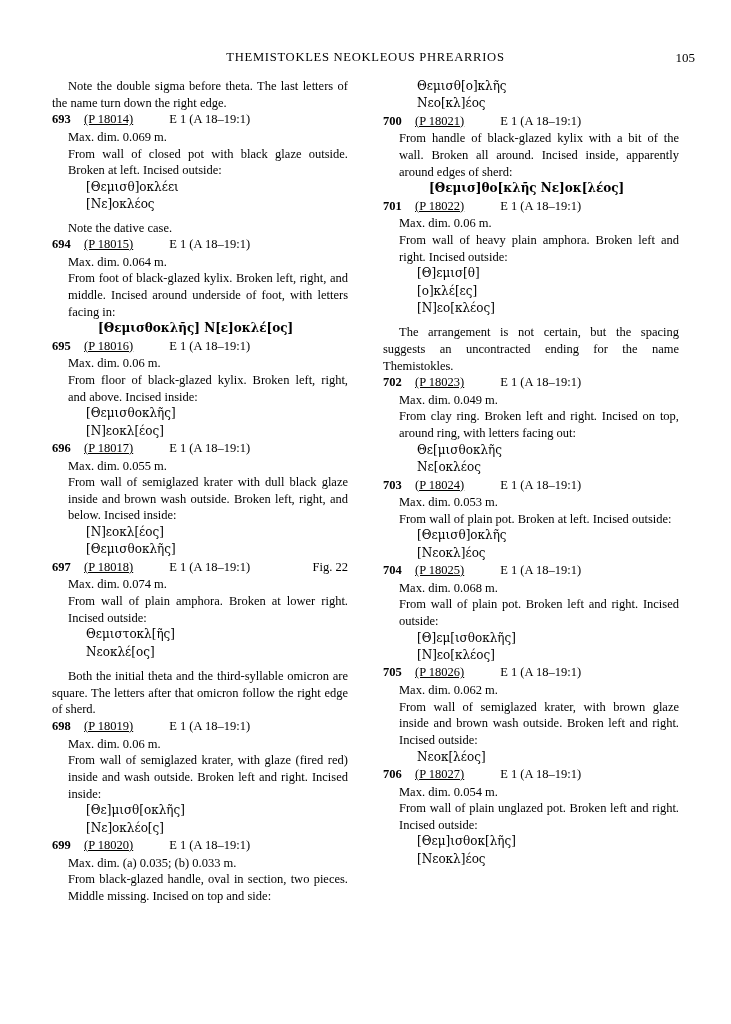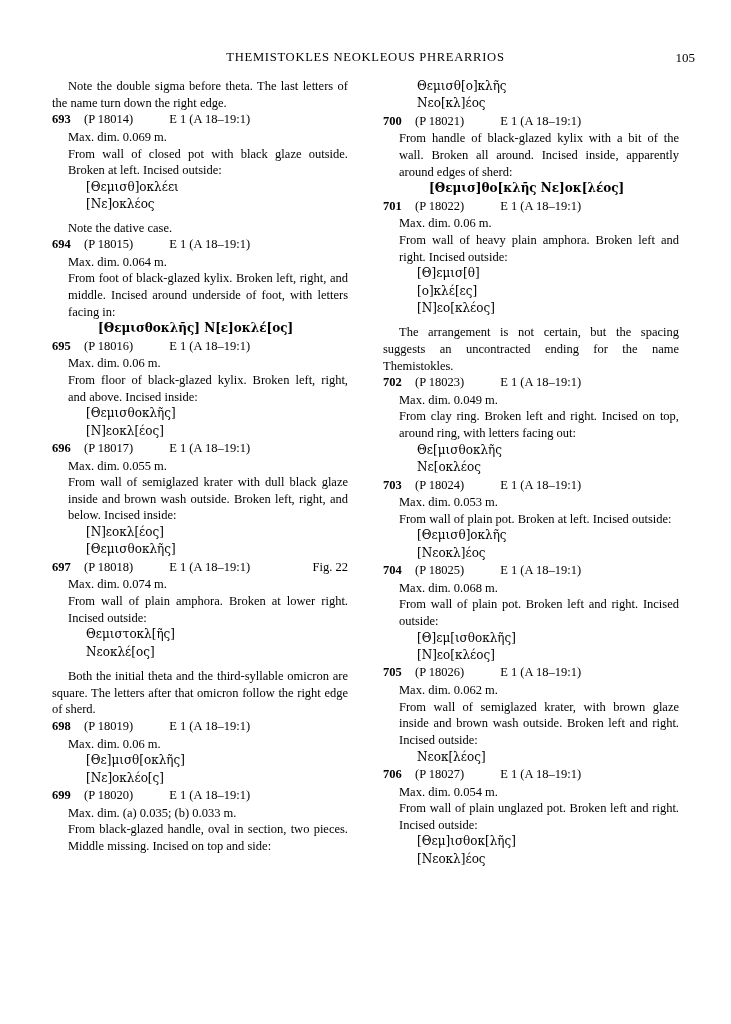--- a/index.html
+++ b/index.html
@@ -65,20 +65,21 @@
     display: flex;
     align-items: baseline;
     white-space: nowrap;
   }
   .entry-num {
     font-weight: bold;
     min-width: 30px;
   }
   .entry-inv {
     margin-left: 2px;
+    text-decoration: underline;
   }
   .entry-date {
     margin-left: 36px;
   }
   .entry-fig {
     margin-left: auto;
     padding-left: 20px;
   }
   .entry-body {
     margin-top: 1px;
@@ -207,20 +208,21 @@
             <p class="comment">Both the initial theta and the third-syllable omicron are square. The letters after that omicron follow the right edge of sherd.</p>
           </div>
           <div class="entry">
             <div class="entry-head">
               <span class="entry-num">698</span>
               <span class="entry-inv">(P 18019)</span>
               <span class="entry-date">E 1 (A 18–19:1)</span>
             </div>
             <div class="entry-body">
               <p>Max. dim. 0.06 m.</p>
+              <p>From wall of semiglazed krater, with glaze (fired red) inside and wash outside. Broken left and right. Incised inside:</p>
             </div>
             <div class="greek">
               <div>[Θε]μισθ[οκλῆς]</div>
               <div>[Νε]οκλέο[ς]</div>
             </div>
           </div>
           <div class="entry">
             <div class="entry-head">
               <span class="entry-num">699</span>
               <span class="entry-inv">(P 18020)</span>

